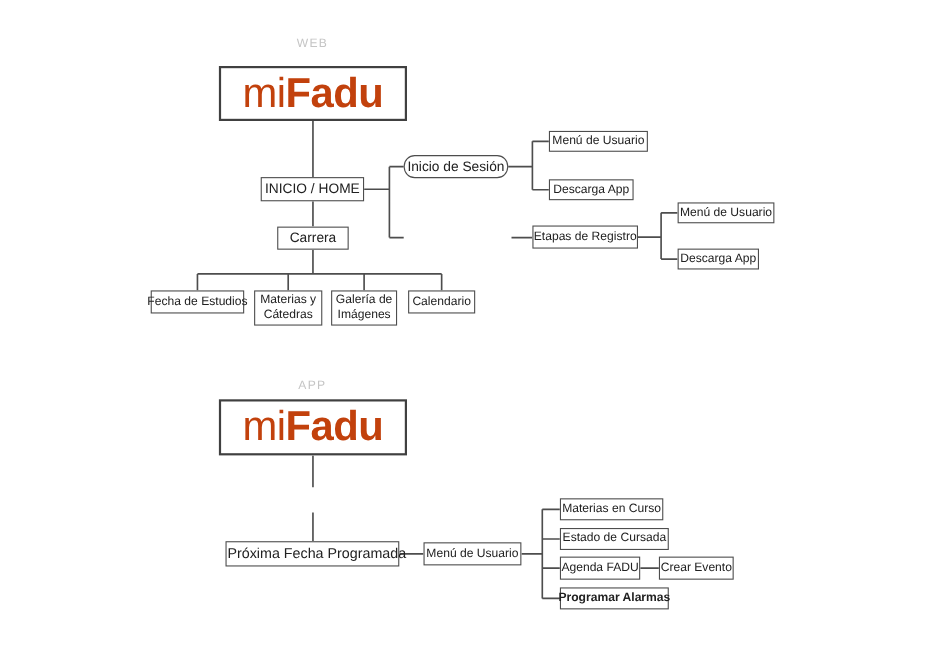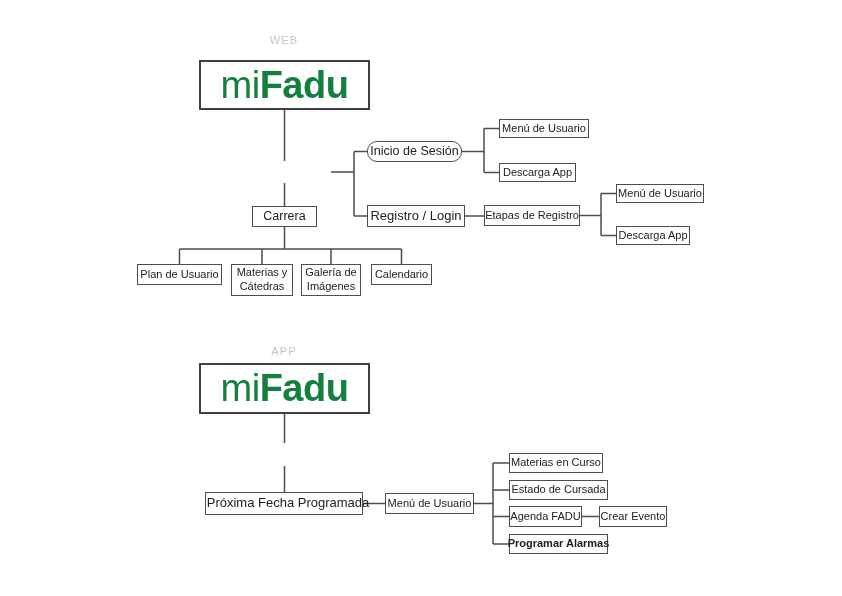--- a/index.html
+++ b/index.html
@@ -30,21 +30,21 @@
   .logo-box {
     position: absolute;
     box-sizing: border-box;
     border: 2px solid #404040;
     background: #ffffff;
     display: flex;
     align-items: center;
     justify-content: center;
     font-size: 38px;
     letter-spacing: -0.5px;
-    color: #15803d;
+    color: #c2410c;
   }
   .logo-regular { font-weight: 400; }
   .logo-bold { font-weight: 700; }
   .node {
     position: absolute;
     box-sizing: border-box;
     border: 1.5px solid #4d4d4d;
     background: #ffffff;
     display: flex;
     align-items: center;
@@ -69,38 +69,38 @@
     <path d="M284.5 414V443M284.5 466V492M363 503.5H385M474 503.5H493M493 463V544M493 463H509M493 490H509M493 516.5H509M493 544H509M582 516.5H599" fill="none" stroke="#4d4d4d" stroke-width="1.5"></path>
   </svg>
 
   <div class="section-label" style="left:254px;top:34px;">WEB</div>
 
   <div class="logo-box" style="left:199px;top:60px;width:171px;height:50px;">
     <span class="logo-regular">mi</span>
       <span class="logo-bold">Fadu</span>
   </div>
 
+  <div class="node nw fs-md" style="left:237px;top:161px;width:94px;height:22px;">INICIO / HOME</div>
 
   <div class="node nw fs-md" style="left:252px;top:206px;width:65px;height:21px;">Carrera</div>
 
   <div class="node nw fs-md" style="left:367px;top:141px;width:95px;height:21px;border-radius:10px;">Inicio de Sesión</div>
 
-  <div class="node nw fs-lg" style="left:367px;top:205px;width:98px;height:22px;">Registro / Login</div>
 
   <div class="node nw fs-sm" style="left:499px;top:119px;width:90px;height:19px;">Menú de Usuario</div>
 
   <div class="node nw fs-sm" style="left:499px;top:163px;width:77px;height:19px;">Descarga App</div>
 
   <div class="node nw fs-sm" style="left:484px;top:205px;width:96px;height:21px;">Etapas de Registro</div>
 
   <div class="node nw fs-sm" style="left:616px;top:184px;width:88px;height:19px;">Menú de Usuario</div>
 
   <div class="node nw fs-sm" style="left:616px;top:226px;width:74px;height:19px;">Descarga App</div>
 
-  <div class="node nw fs-sm" style="left:137px;top:264px;width:85px;height:21px;">Plan de Usuario</div>
+  <div class="node nw fs-sm" style="left:137px;top:264px;width:85px;height:21px;">Fecha de Estudios</div>
 
   <div class="node fs-sm" style="left:231px;top:264px;width:62px;height:32px;">Materias y Cátedras</div>
 
   <div class="node fs-sm" style="left:301px;top:264px;width:60px;height:32px;">Galería de Imágenes</div>
 
   <div class="node nw fs-sm" style="left:371px;top:264px;width:61px;height:21px;">Calendario</div>
 
   <div class="section-label" style="left:254px;top:345px;">APP</div>
 
   <div class="logo-box" style="left:199px;top:363px;width:171px;height:51px;">

